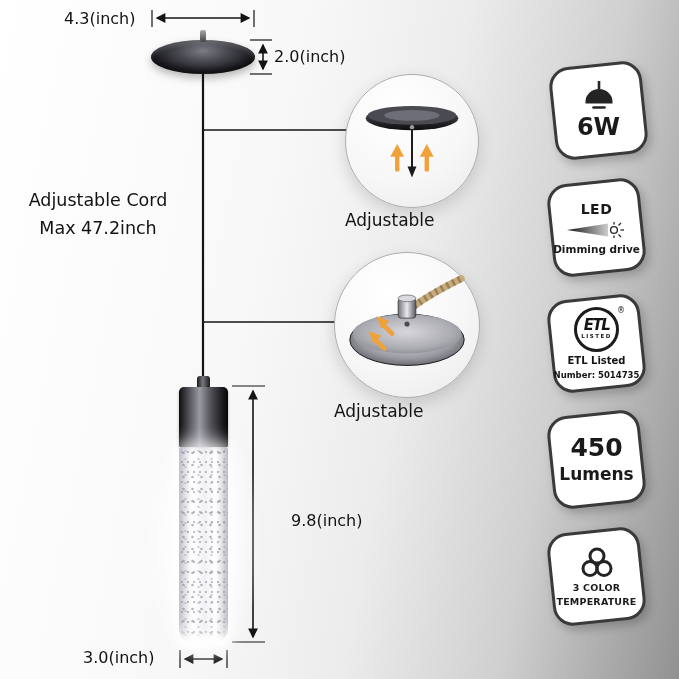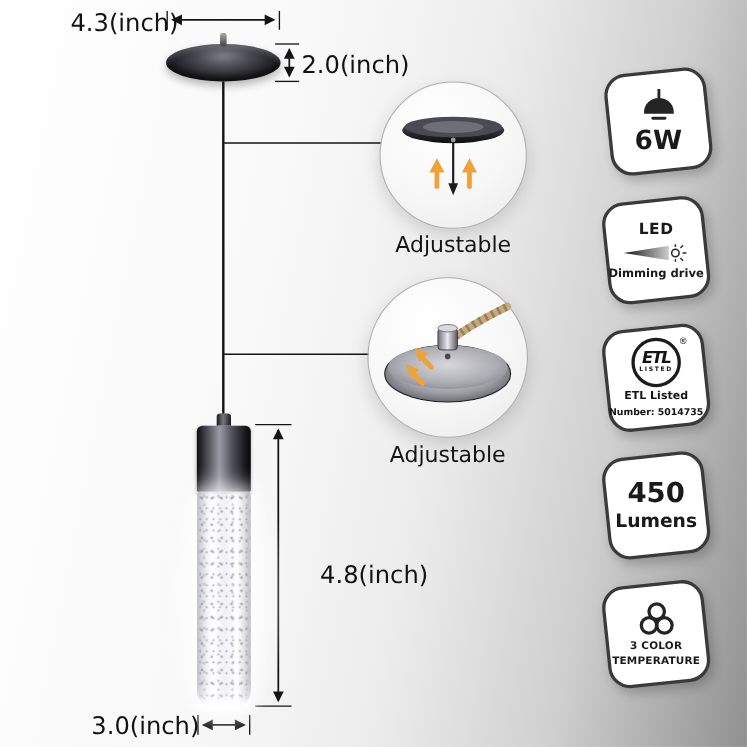--- a/index.html
+++ b/index.html
@@ -1,21 +1,21 @@
 <!DOCTYPE html>
 <html><head>
 <meta charset="utf-8">
 <style>
   *{box-sizing:border-box}
   body{margin:0;background:#e8e8e8}
   .stage{position:relative;width:679px;height:679px;overflow:hidden;
     background:linear-gradient(101deg,#ffffff 0%,#f8f8f8 38%,#ececec 58%,#cfcfcf 78%,#919191 100%);
     font-family:"DejaVu Sans","Liberation Sans",sans-serif;color:#141414;}
   .overlay{position:absolute;left:0;top:0}
-  .dim-text{position:absolute;font-size:22px;color:#121212;white-space:nowrap}
+  .dim-text{position:absolute;font-size:16px;color:#121212;white-space:nowrap}
   .cord-text{position:absolute;left:8px;top:186px;width:180px;text-align:center;font-size:17.5px;line-height:28px;color:#121212}
   .canopy{position:absolute;left:151px;top:40px;width:104px;height:34px;border-radius:50%;
     background:radial-gradient(ellipse at 50% 32%,#7c7c84 0%,#4a4a52 32%,#232329 62%,#0a0a0c 100%);
     box-shadow:0 4px 8px rgba(0,0,0,0.28), inset 0 -4px 6px rgba(0,0,0,0.5), inset 0 3px 4px rgba(255,255,255,0.18);}
   .canopy-screw{position:absolute;left:200px;top:30px;width:6px;height:12px;border-radius:2px;
     background:linear-gradient(180deg,#aaaaaa,#444444);}
   .pendant-halo{position:absolute;left:148px;top:418px;width:110px;height:246px;
     background:radial-gradient(ellipse at center,rgba(255,255,255,0.95) 0%,rgba(255,255,255,0.5) 48%,rgba(255,255,255,0) 75%);}
   .pendant{position:absolute;left:179px;top:376px;width:49px;}
   .pendant-nub{width:13px;height:11px;margin:0 auto;border-radius:3px 3px 0 0;
@@ -33,21 +33,21 @@
     background-size:9px 12px,13px 8px,6px 10px,100% 100%;
     box-shadow:0 0 18px 4px rgba(255,255,255,0.9), inset 0 -12px 14px -6px rgba(255,255,255,1),
       inset 6px 0 9px -5px rgba(130,130,145,0.75), inset -6px 0 9px -5px rgba(130,130,145,0.75);}
   .pendant-crystal::after{content:"";position:absolute;left:-3px;right:-3px;bottom:-4px;height:10px;border-radius:50%;
     background:rgba(255,255,255,0.95);filter:blur(3px);}
   .callout{position:absolute;border-radius:50%;border:1px solid #aeaeae;
     background:radial-gradient(circle at 38% 28%,#ffffff 0%,#f7f7f7 55%,#e9e9e9 100%);
     box-shadow:0 6px 16px rgba(0,0,0,0.15);}
   .callout-top{left:345px;top:74px;width:134px;height:134px;}
   .callout-bottom{left:334px;top:252px;width:146px;height:146px;}
-  .adj-label{position:absolute;font-size:20px;text-align:center;color:#141414}
+  .adj-label{position:absolute;font-size:17px;color:#141414}
   .adj-label.top{left:345px;top:210px;width:134px}
   .adj-label.bottom{left:334px;top:401px;width:146px}
   .badge{position:absolute;width:93px;height:93px;background:#ffffff;border:3px solid #3a3a3a;border-radius:20px;
     transform:rotate(-6deg);box-shadow:3px 5px 10px rgba(0,0,0,0.22);}
   .badge-inner{width:100%;height:100%;transform:rotate(6deg);display:flex;flex-direction:column;align-items:center;justify-content:center;gap:3px;text-align:center;}
   .b1{left:552px;top:64px}.b2{left:550px;top:181px}.b3{left:550px;top:297px}.b4{left:550px;top:413px}.b5{left:550px;top:530px}
   .b-xl{font-size:24px;font-weight:bold;color:#1a1a1a}
   .b-led{font-size:14px;font-weight:bold;letter-spacing:.5px;color:#1a1a1a}
   .b-dim{font-size:10.5px;font-weight:bold;color:#1a1a1a}
   .b-num{font-size:25px;font-weight:bold;line-height:1;color:#1a1a1a}
@@ -158,21 +158,25 @@
         <line x1="58" y1="82" x2="48" y2="72"></line>
         <polygon points="42,64 55,69 47,77" stroke="none"></polygon>
         <line x1="50" y1="97" x2="40" y2="87"></line>
         <polygon points="34,79 47,84 39,92" stroke="none"></polygon>
       </g>
     </svg>
   </div>
 
   <div class="dim-text" style="left:64px;top:9px">4.3(inch)</div>
   <div class="dim-text" style="left:274px;top:47px">2.0(inch)</div>
-  <div class="dim-text" style="left:291px;top:511px">4.8(inch)</div>
+  <div class="cord-text">
+    <div>Adjustable Cord</div>
+    <div>Max 47.2inch</div>
+  </div>
+  <div class="dim-text" style="left:291px;top:511px">9.8(inch)</div>
   <div class="dim-text" style="left:83px;top:648px">3.0(inch)</div>
   <div class="adj-label top">Adjustable</div>
   <div class="adj-label bottom">Adjustable</div>
 
   <div class="badge b1">
     <div class="badge-inner">
       <svg width="34" height="30" viewBox="0 0 34 30">
         <line x1="17" y1="1" x2="17" y2="9" stroke="#242424" stroke-width="2.6"></line>
         <path d="M3.5,21.5 A13.5,12.5 0 0 1 30.5,21.5 L30.5,23.5 L3.5,23.5 Z" fill="#242424"></path>
         <line x1="11.5" y1="27.5" x2="22.5" y2="27.5" stroke="#242424" stroke-width="2.6" stroke-linecap="round"></line>

